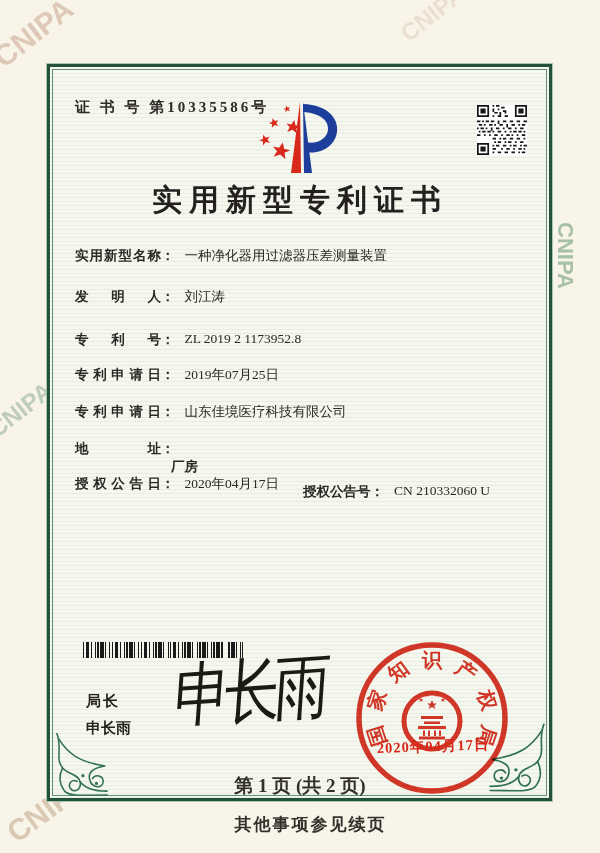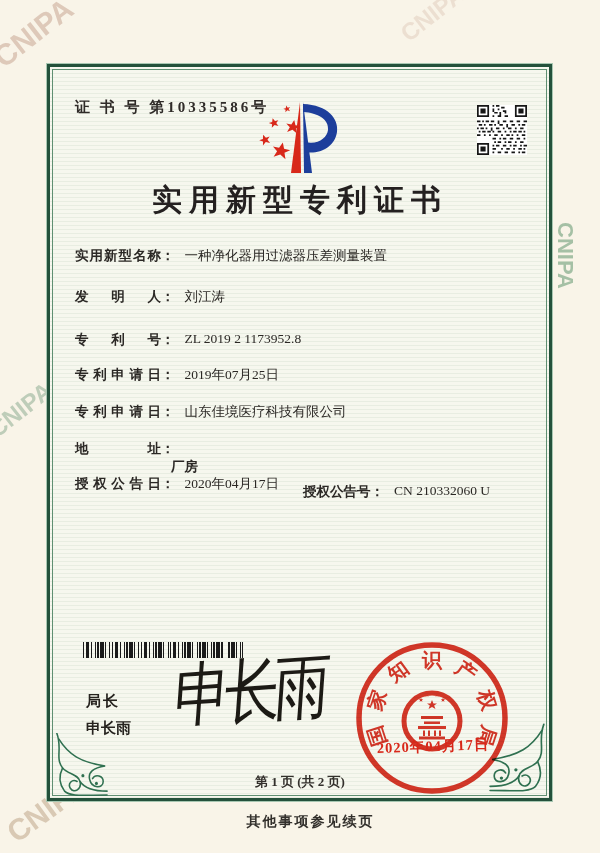--- a/index.html
+++ b/index.html
@@ -53,22 +53,22 @@
              font-weight:500;z-index:4;}
   
   .seal{left:351px;top:637px;z-index:4;opacity:.93;mix-blend-mode:multiply;}
   .seal-date{left:360px;top:737px;width:146px;text-align:center;font-size:14.5px;font-weight:bold;
              color:#d8281a;transform:rotate(-2deg);z-index:5;letter-spacing:1px;}
   
   .flourish{z-index:3;}
   .fl-left{left:51px;top:733px;}
   .fl-right{left:488px;top:720px;transform:scaleX(-1);}
   
-  .page-info{left:0;right:0;top:773px;text-align:center;font-size:13px;color:#33302c;font-weight:600;}
-  .note{left:0;right:0;top:813px;text-align:center;font-size:14px;color:#33302c;
+  .page-info{left:0;right:0;top:773px;text-align:center;font-size:19px;color:#33302c;font-weight:600;}
+  .note{left:0;right:0;top:813px;text-align:center;font-size:17px;color:#33302c;
         letter-spacing:2px;font-weight:600;padding-left:21px;}
 </style>
 </head>
 <body>
 
 <div class="page">
 
   <div class="wm wm1">CNIPA</div>
   <div class="wm wm2">CNIPA</div>
   <div class="wm wm3">CNIPA</div>

